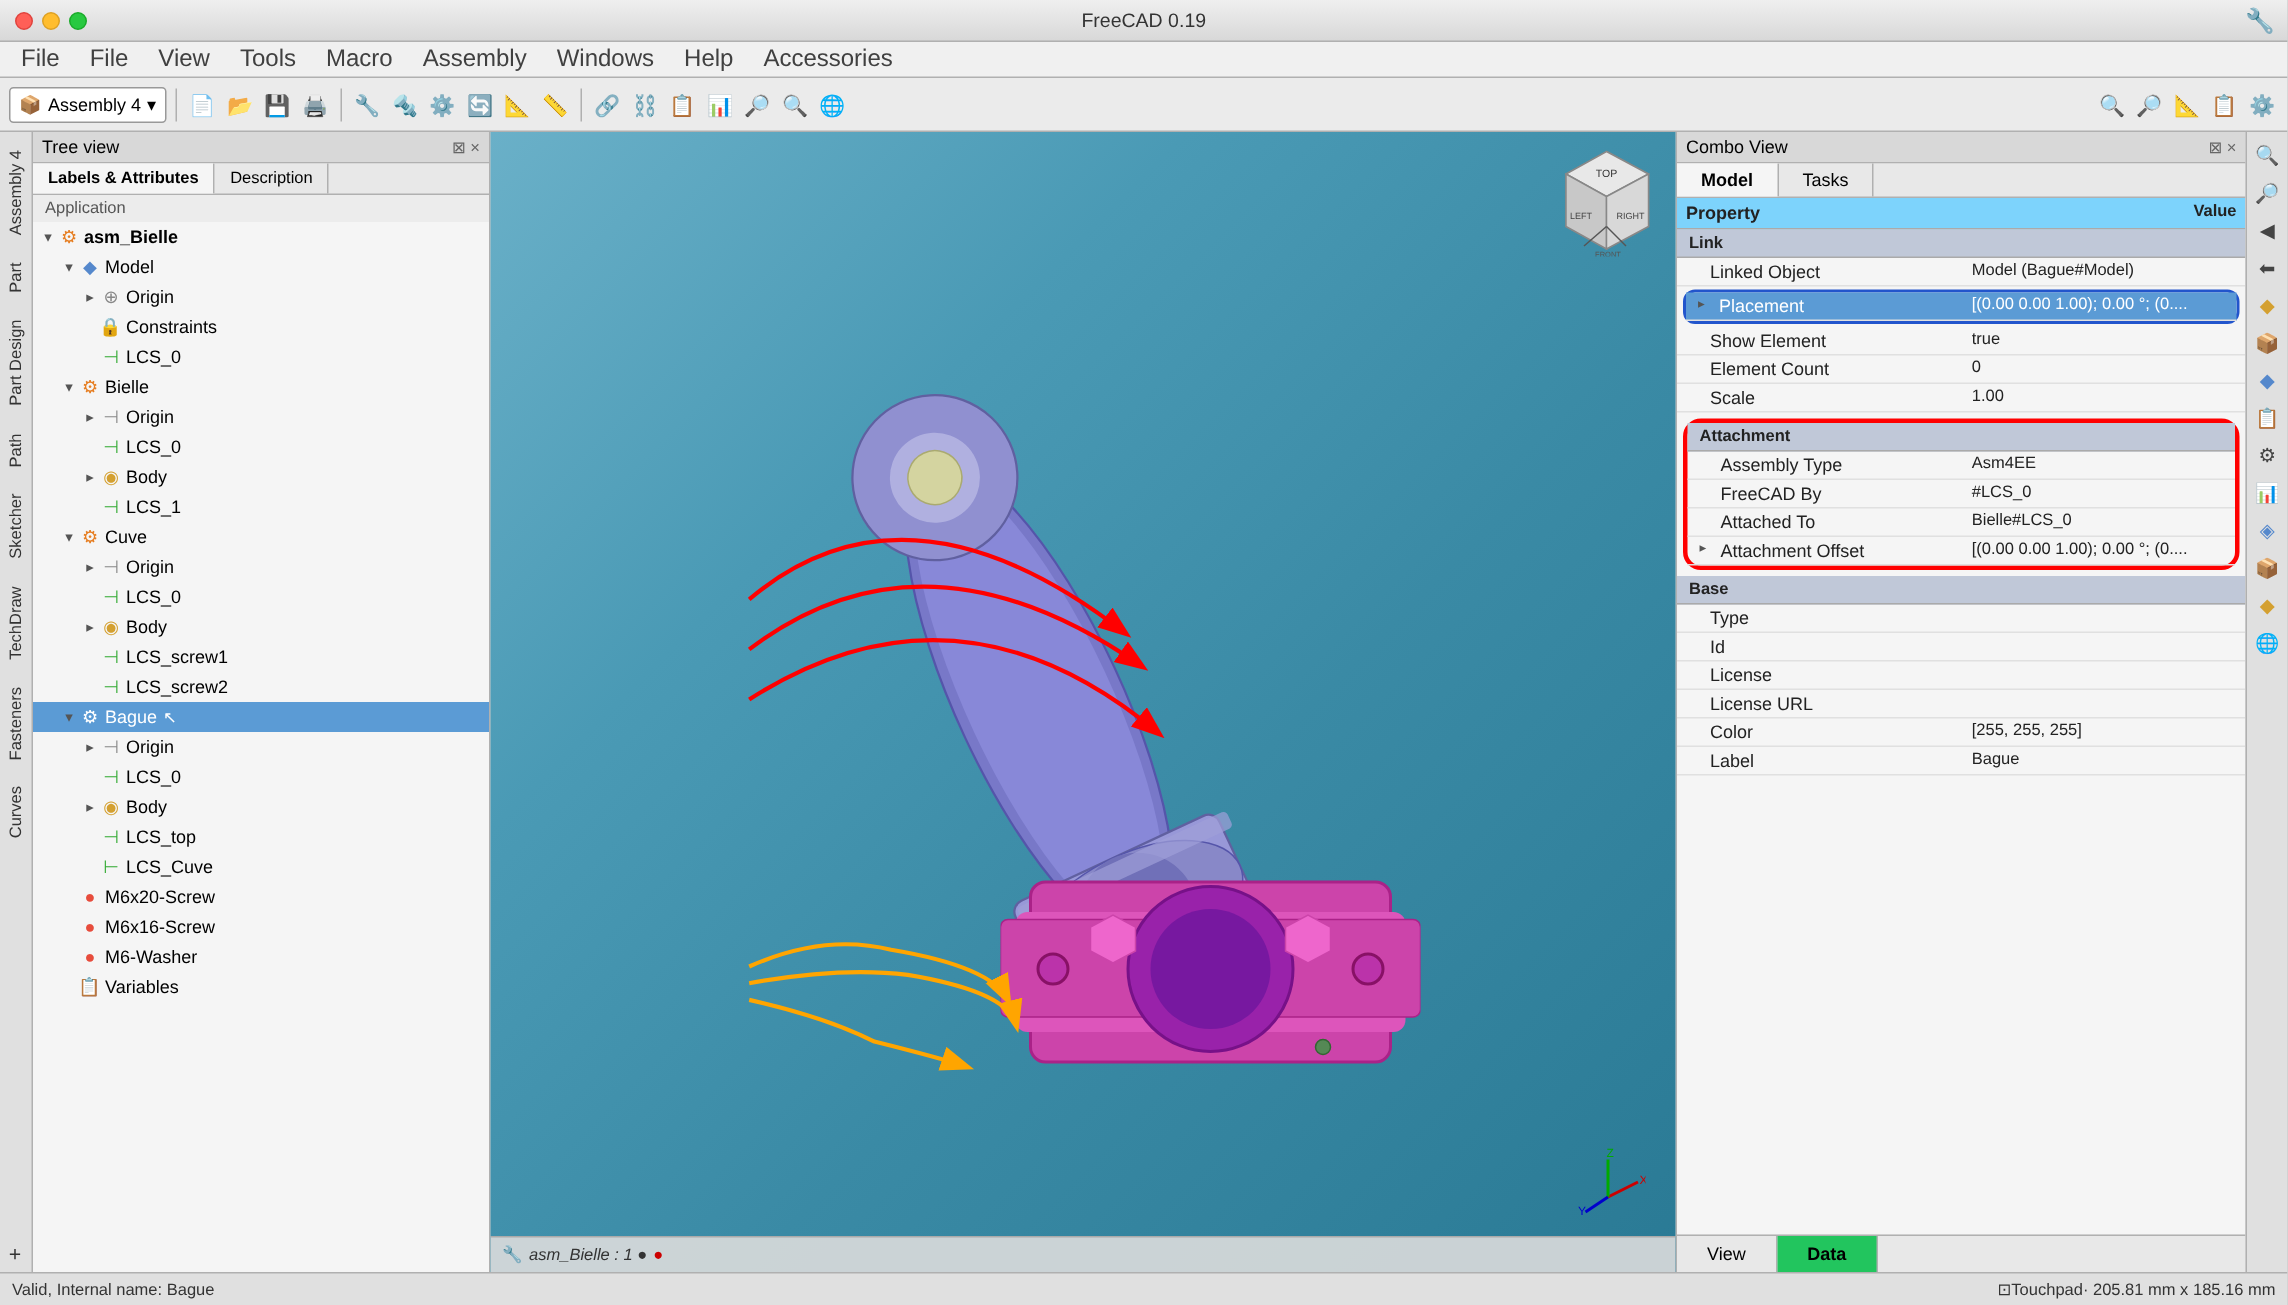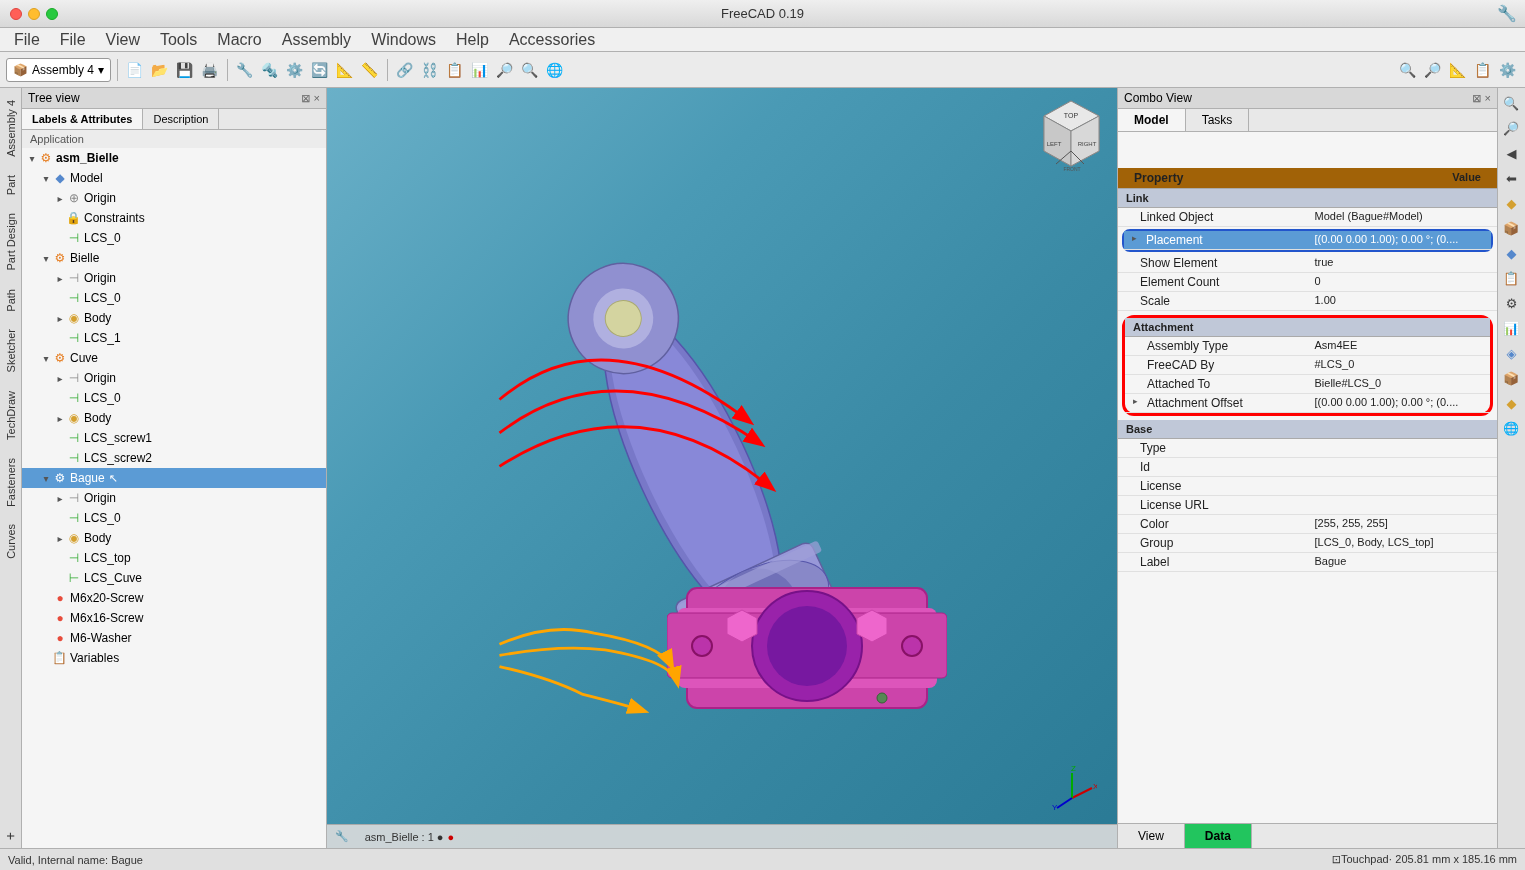--- a/index.html
+++ b/index.html
@@ -266,25 +266,24 @@
     .combo-tab.active { background: #f5f5f5; font-weight: bold; }
 
     
     .prop-table {
       flex: 1;
       overflow-y: auto;
       font-size: 12px;
     }
     .prop-header-row {
       display: flex;
-      background: #a16207;
+      background: #7dd3fc;
       border-bottom: 1px solid #aaa;
       font-weight: bold;
-      padding: 3px 16px;
-      margin-top: 36px;
+      padding: 3px 6px;
     }
     .prop-header-row .prop-name { flex: 1; }
     .prop-header-row .prop-val { flex: 1; text-align: right; }
     .prop-group-row {
       display: flex;
       background: #c0c8d8;
       border-bottom: 1px solid #aaa;
       padding: 3px 8px;
       font-weight: bold;
       font-size: 11px;
@@ -695,21 +694,21 @@
       <line x1="25" y1="35" x2="45" y2="25" stroke="#c00" stroke-width="2" marker-end="url(#rx)"></line>
       <line x1="25" y1="35" x2="25" y2="10" stroke="#0a0" stroke-width="2"></line>
       <line x1="25" y1="35" x2="10" y2="45" stroke="#00c" stroke-width="2"></line>
       <text x="46" y="26" font-size="8" fill="#c00">X</text>
       <text x="24" y="8" font-size="8" fill="#0a0">Z</text>
       <text x="5" y="47" font-size="8" fill="#00c">Y</text>
     </svg>
 
     <div class="viewport-statusbar">
       <span style="color:#cc2222; font-weight:bold;">🔧</span>
-      <span style="margin-left:16px;">asm_Bielle : 1 ●</span>
+      <span style="margin-left:4px;font-style:italic;">asm_Bielle : 1 ●</span>
       <span style="color:#cc0000; margin-left:4px;">●</span>
     </div>
   </div>
 
   <div class="combo-panel">
     <div class="combo-header">
       <span>Combo View</span>
       <span style="font-size:11px; color:#666;">⊠ ×</span>
     </div>
     <div class="combo-tabs">
@@ -806,25 +805,20 @@
         <span class="prop-name">License URL</span>
         <span class="prop-val"></span>
       </div>
       <div class="prop-row">
         <span class="prop-expand"> </span>
         <span class="prop-name">Color</span>
         <span class="prop-val">[255, 255, 255]</span>
       </div>
       <div class="prop-row">
         <span class="prop-expand"> </span>
-        <span class="prop-name">Group</span>
-        <span class="prop-val">[LCS_0, Body, LCS_top]</span>
-      </div>
-      <div class="prop-row">
-        <span class="prop-expand"> </span>
         <span class="prop-name">Label</span>
         <span class="prop-val">Bague</span>
       </div>
     </div>
 
     <div class="combo-bottom-tabs">
       <div class="combo-bottom-tab">View</div>
       <div class="combo-bottom-tab active">Data</div>
     </div>
   </div>

